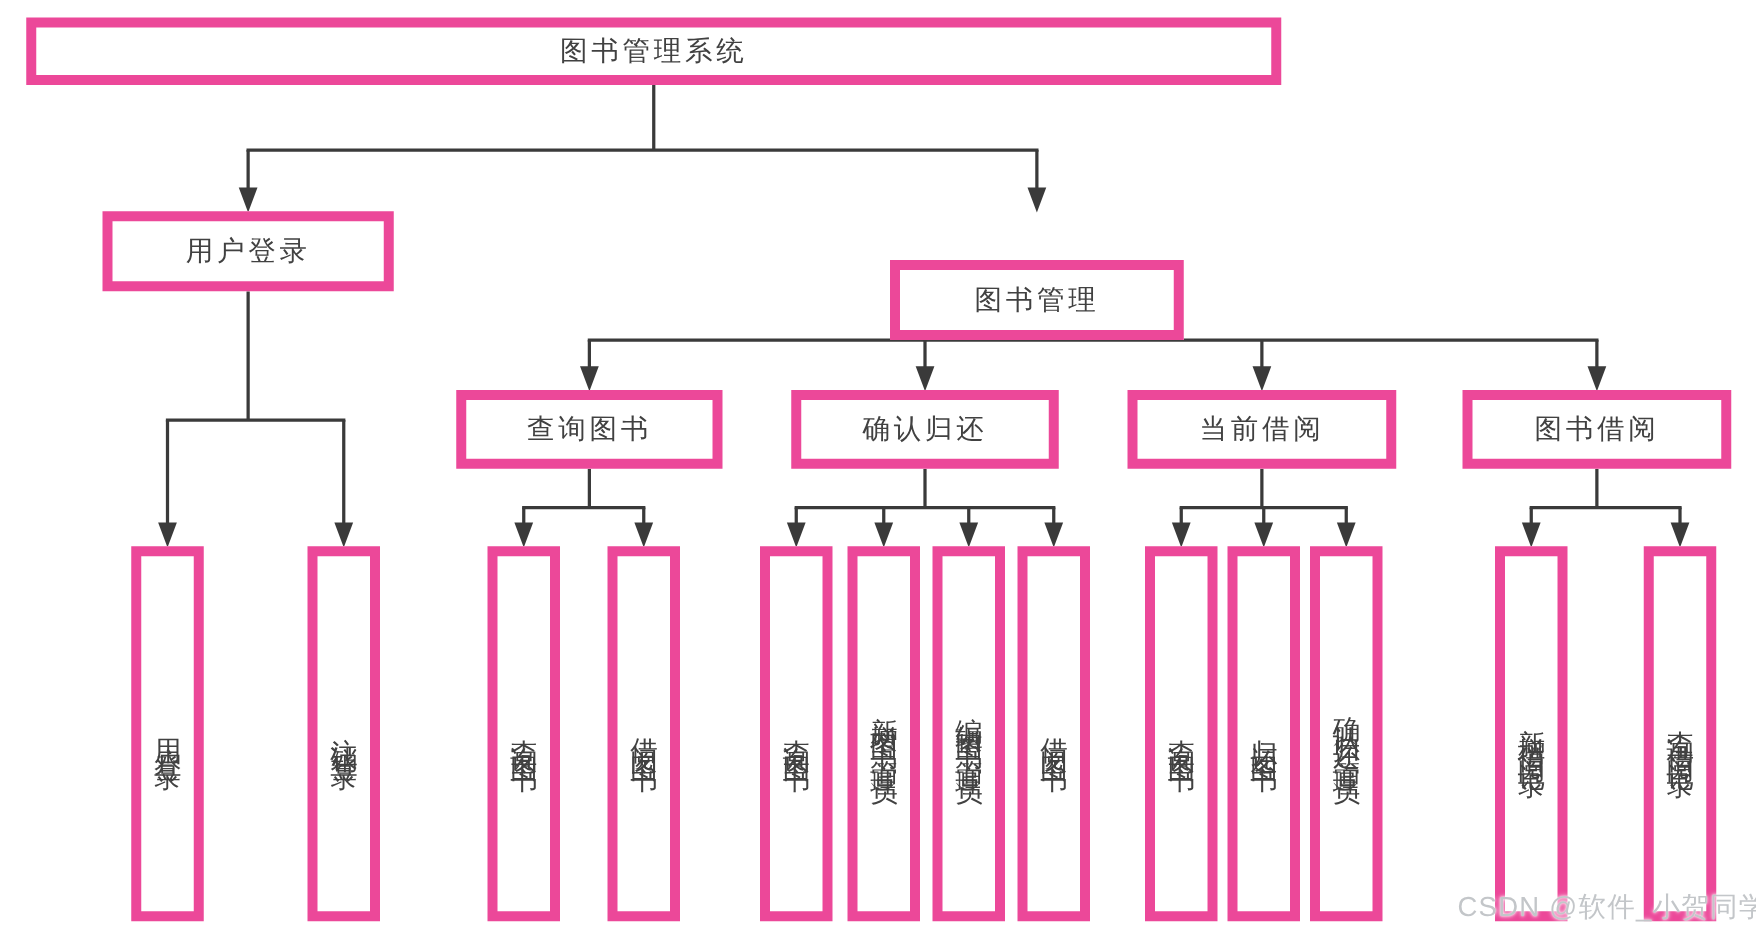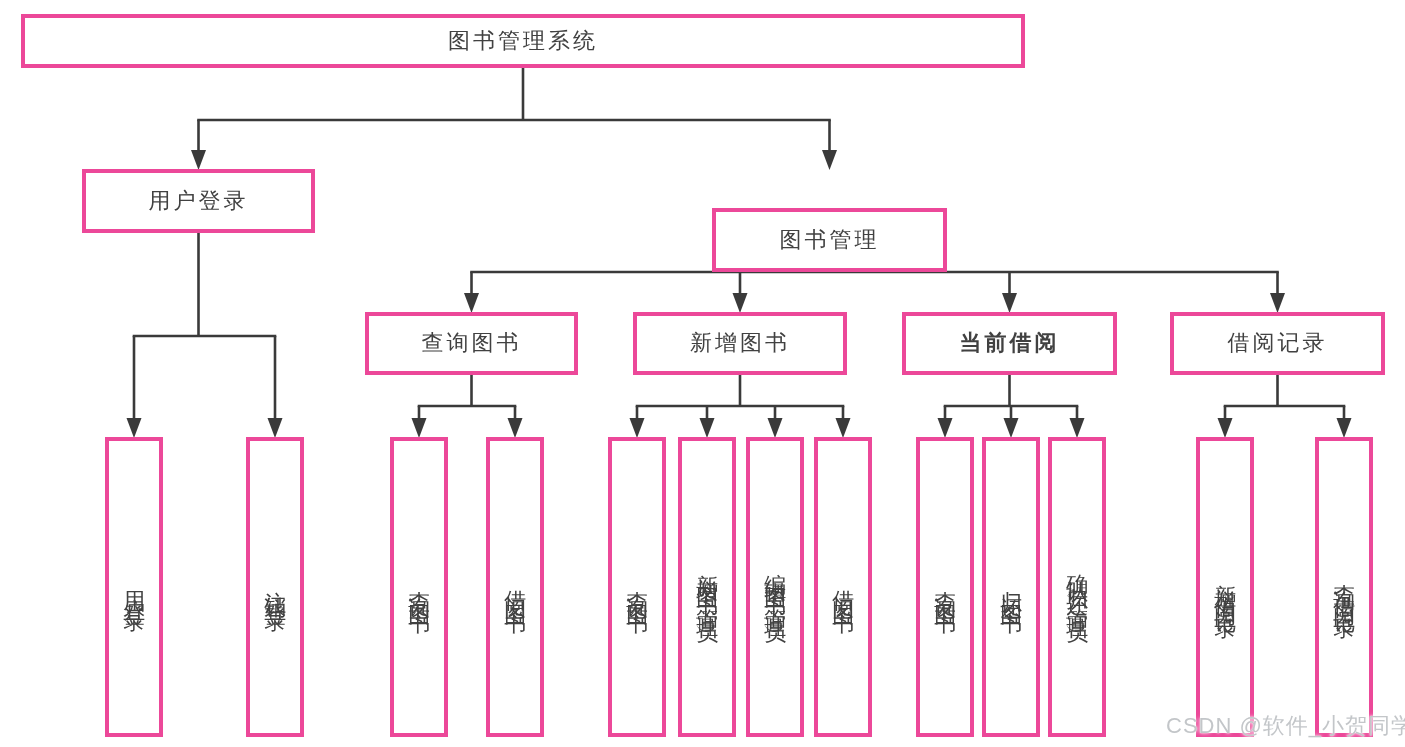--- a/index.html
+++ b/index.html
@@ -27,21 +27,21 @@
     position: absolute;
     left: 0;
     top: 0;
     width: 1405px;
     height: 747px;
     z-index: 2;
   }
   .node {
     position: absolute;
     box-sizing: border-box;
-    border: 4px solid #ec4899;
+    border: 8px solid #ec4899;
     background: #ffffff;
     color: #414141;
     display: flex;
     align-items: center;
     justify-content: center;
     font-size: 22px;
     letter-spacing: 3px;
     text-align: center;
     line-height: 1.2;
   }
@@ -132,23 +132,23 @@
         <polygon points="1225,438 1217.5,418 1232.5,418" fill="#3a3a3a"></polygon>
         <line x1="1344" y1="406" x2="1344" y2="419" stroke="#3a3a3a" stroke-width="2.6"></line>
         <polygon points="1344,438 1336.5,418 1351.5,418" fill="#3a3a3a"></polygon>
       </g>
     </svg>
   <div id="node-layer">
       <div class="node" style="left: 21px; top: 14px; width: 1004px; height: 54px;">图书管理系统</div>
       <div class="node" style="left: 82px; top: 169px; width: 233px; height: 64px;">用户登录</div>
       <div class="node" style="left: 712px; top: 169px; width: 235px; height: 64px; margin-top: 39px;">图书管理</div>
       <div class="node" style="left: 365px; top: 312px; width: 213px; height: 63px;">查询图书</div>
-      <div class="node" style="left: 633px; top: 312px; width: 214px; height: 63px;">新增图书</div>
-      <div class="node" style="left: 902px; top: 312px; width: 215px; height: 63px; font-weight: bold;">当前借阅</div>
-      <div class="node" style="left: 1170px; top: 312px; width: 215px; height: 63px;">借阅记录</div>
+      <div class="node" style="left: 633px; top: 312px; width: 214px; height: 63px;">确认归还</div>
+      <div class="node" style="left: 902px; top: 312px; width: 215px; height: 63px;">当前借阅</div>
+      <div class="node" style="left: 1170px; top: 312px; width: 215px; height: 63px;">图书借阅</div>
       <div class="node vertical" style="left: 105px; top: 437px; width: 58px; height: 300px;">用户登录</div>
       <div class="node vertical" style="left: 246px; top: 437px; width: 58px; height: 300px;">注销登录</div>
       <div class="node vertical" style="left: 390px; top: 437px; width: 58px; height: 300px;">查询图书</div>
       <div class="node vertical" style="left: 486px; top: 437px; width: 58px; height: 300px;">借阅图书</div>
       <div class="node vertical" style="left: 608px; top: 437px; width: 58px; height: 300px;">查询图书</div>
       <div class="node vertical" style="left: 678px; top: 437px; width: 58px; height: 300px;">新增图书（管理员）</div>
       <div class="node vertical" style="left: 746px; top: 437px; width: 58px; height: 300px;">编辑图书（管理员）</div>
       <div class="node vertical" style="left: 814px; top: 437px; width: 58px; height: 300px;">借阅图书</div>
       <div class="node vertical" style="left: 916px; top: 437px; width: 58px; height: 300px;">查询图书</div>
       <div class="node vertical" style="left: 982px; top: 437px; width: 58px; height: 300px;">归还图书</div>

